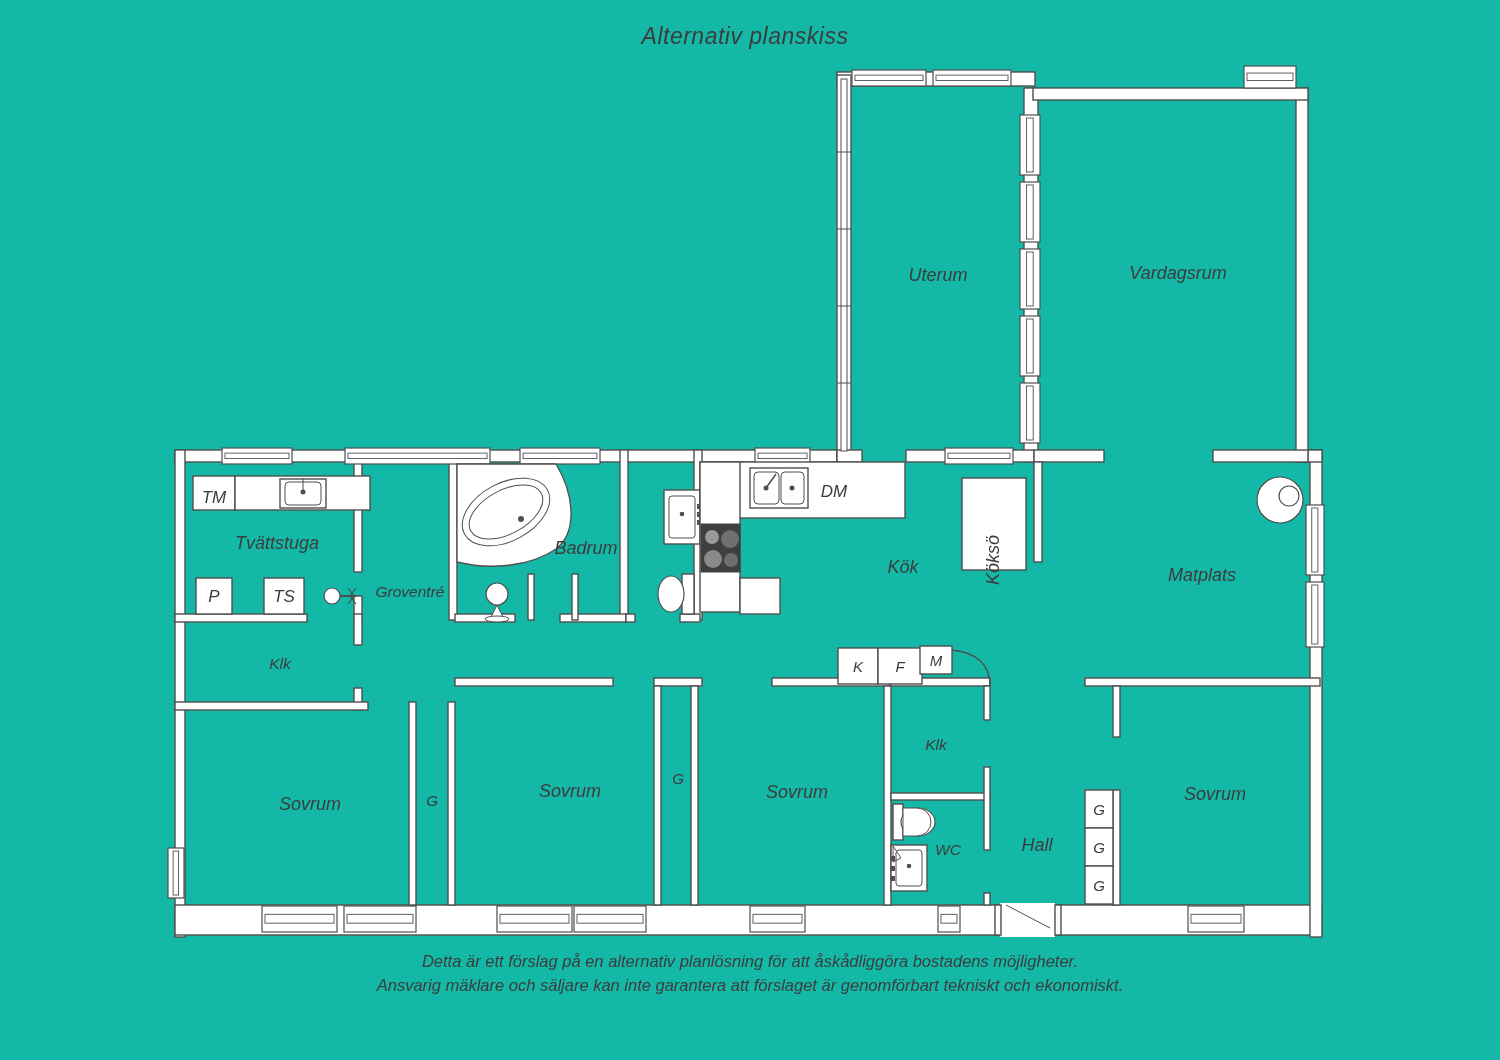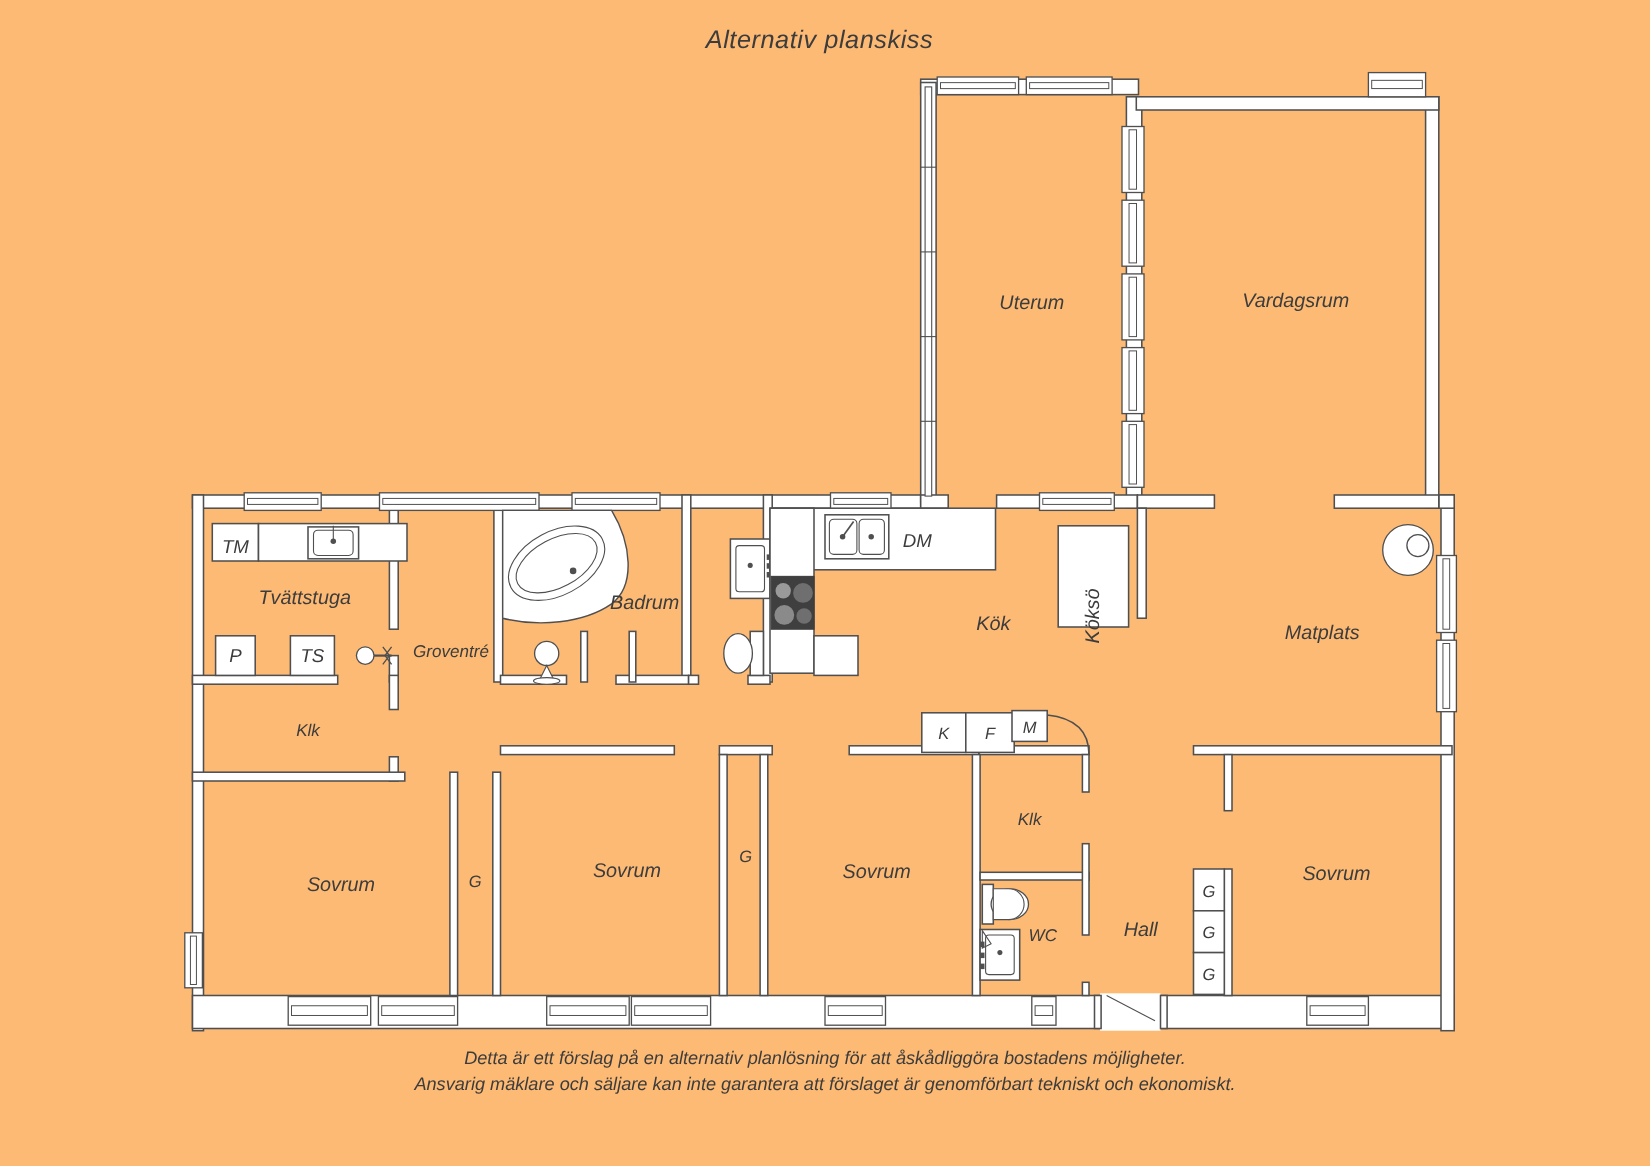--- a/index.html
+++ b/index.html
@@ -1,16 +1,16 @@
 <!DOCTYPE html>
 <html><head>
 <meta charset="utf-8">
 <style>
   html,body{margin:0;padding:0;background:#ffffff;}
-  #stage{position:relative;width:1500px;height:1060px;background:#fdba74;overflow:hidden;
+  #stage{position:relative;width:1500px;height:1060px;background:#14b8a6;overflow:hidden;
          font-family:"Liberation Sans",sans-serif;}
   svg{position:absolute;left:0;top:0;}
   svg text{font-family:"Liberation Sans",sans-serif;font-style:italic;fill:#3c3c3c;}
   .t-title{font-size:23px;letter-spacing:.5px;}
   .t-room{font-size:18px;}
   .t-small{font-size:15.5px;}
   .t-fix{font-size:15px;}
   .t-fix-lg{font-size:17px;}
   .t-foot{font-size:16.5px;}
 </style>

